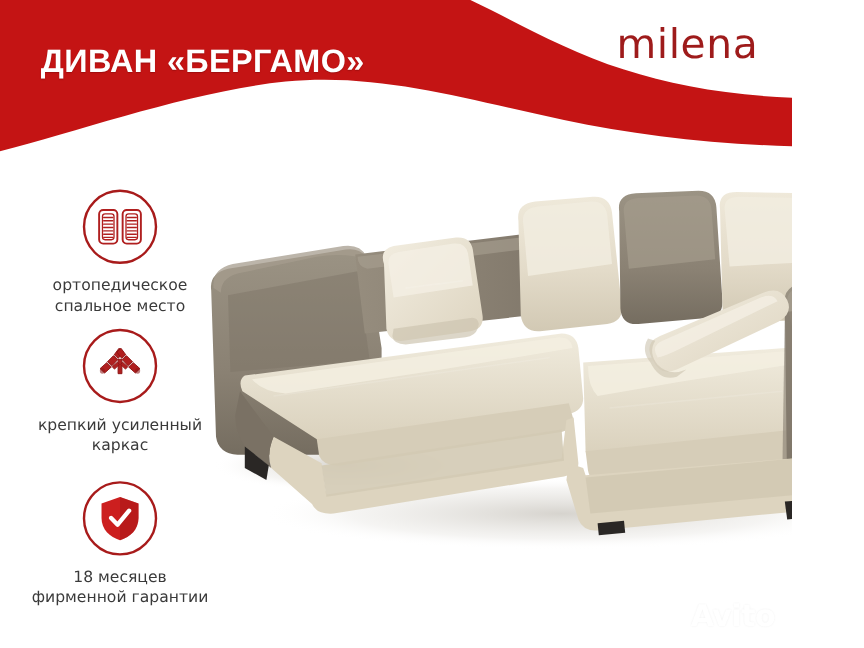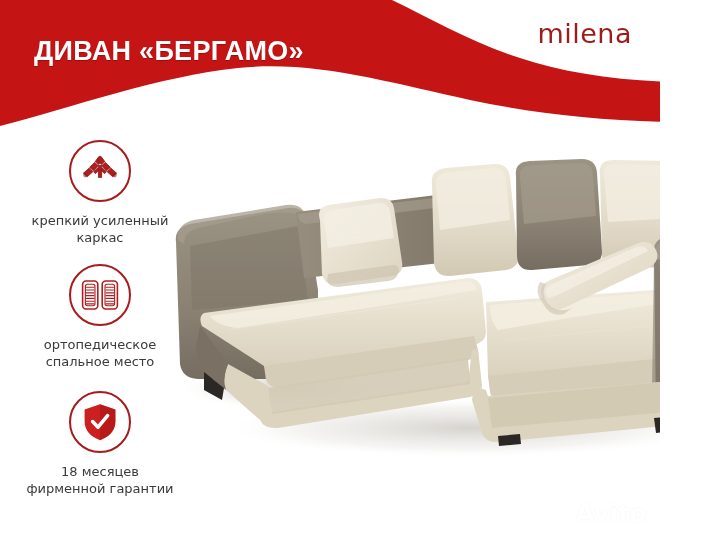--- a/index.html
+++ b/index.html
@@ -44,21 +44,21 @@
     font-family: "Liberation Sans", sans-serif;
     text-shadow: 0 1px 1px rgba(90,0,0,0.35);
   }
 
   #brand-logo {
     position: absolute;
     right: 28px;
     top: 20px;
     z-index: 8;
     color: #9e1b1b;
-    font-size: 27px;
+    font-size: 34px;
     font-weight: 400;
     letter-spacing: 0.5px;
     font-family: "DejaVu Sans", sans-serif;
     line-height: 1;
   }
 
   
   #features {
     position: absolute;
     left: 0;
@@ -268,53 +268,20 @@
                C160,76 70,108 0,126
                Z" fill="#c41414"></path>
     </svg>
   </div>
 
   <div id="header-title">ДИВАН «БЕРГАМО»</div>
 
   <div id="brand-logo">milena</div>
 
   <div id="features">
-
-    <div class="feature" id="feature-frame">
-      <div class="feature-icon-circle">
-        <svg width="40" height="36" viewBox="0 0 40 36" xmlns="http://www.w3.org/2000/svg">
-          <g fill="#b01f1f" stroke="#8d1414" stroke-width="0.8" stroke-linejoin="round">
-
-            <path d="M19.2,3.2 L15.2,8.6 L18.6,11.6 L22.6,6.4 Z"></path>
-
-            <path d="M20.8,3.2 L24.8,8.6 L21.4,11.6 L17.4,6.4 Z"></path>
-
-            <path d="M14.6,9.4 L9.6,14.4 L13.4,17.8 L18.2,12.6 Z"></path>
-
-            <path d="M25.4,9.4 L30.4,14.4 L26.6,17.8 L21.8,12.6 Z"></path>
-
-            <path d="M9.0,15.2 L3.4,20.2 L7.2,23.8 L12.8,18.8 Z"></path>
-
-            <path d="M31.0,15.2 L36.6,20.2 L32.8,23.8 L27.2,18.8 Z"></path>
-
-            <path d="M18.4,12.4 L21.6,12.4 L21.6,24.4 L18.4,24.4 Z"></path>
-
-            <path d="M13.6,18.6 L17.8,14.8 L19.4,16.8 L15.4,20.6 Z"></path>
-
-            <path d="M26.4,18.6 L22.2,14.8 L20.6,16.8 L24.6,20.6 Z"></path>
-          </g>
-          <g fill="#8d1414" opacity="0.55">
-            <ellipse cx="5.3" cy="22.0" rx="2.1" ry="2.4"></ellipse>
-            <ellipse cx="34.7" cy="22.0" rx="2.1" ry="2.4"></ellipse>
-          </g>
-        </svg>
-      </div>
-      <div class="feature-label">крепкий усиленный
-каркас</div>
-    </div>
 
     <div class="feature" id="feature-orthopedic">
       <div class="feature-icon-circle">
         <svg width="40" height="34" viewBox="0 0 40 34" xmlns="http://www.w3.org/2000/svg">
           <g fill="none" stroke="#b01f1f" stroke-width="1.6">
             <rect x="2.6" y="3.0" width="15.2" height="28" rx="3.4"></rect>
             <rect x="22.2" y="3.0" width="15.2" height="28" rx="3.4"></rect>
           </g>
           <g fill="none" stroke="#b01f1f" stroke-width="1.1">
             <rect x="5.4" y="6.2" width="9.6" height="21.6" rx="2.2"></rect>
@@ -335,20 +302,53 @@
             <line x1="26.0" y1="20.4" x2="33.6" y2="20.4"></line>
             <line x1="26.0" y1="23.2" x2="33.6" y2="23.2"></line>
             <line x1="26.0" y1="25.8" x2="33.6" y2="25.8"></line>
           </g>
         </svg>
       </div>
       <div class="feature-label">ортопедическое
 спальное место</div>
     </div>
 
+    <div class="feature" id="feature-frame">
+      <div class="feature-icon-circle">
+        <svg width="40" height="36" viewBox="0 0 40 36" xmlns="http://www.w3.org/2000/svg">
+          <g fill="#b01f1f" stroke="#8d1414" stroke-width="0.8" stroke-linejoin="round">
+
+            <path d="M19.2,3.2 L15.2,8.6 L18.6,11.6 L22.6,6.4 Z"></path>
+
+            <path d="M20.8,3.2 L24.8,8.6 L21.4,11.6 L17.4,6.4 Z"></path>
+
+            <path d="M14.6,9.4 L9.6,14.4 L13.4,17.8 L18.2,12.6 Z"></path>
+
+            <path d="M25.4,9.4 L30.4,14.4 L26.6,17.8 L21.8,12.6 Z"></path>
+
+            <path d="M9.0,15.2 L3.4,20.2 L7.2,23.8 L12.8,18.8 Z"></path>
+
+            <path d="M31.0,15.2 L36.6,20.2 L32.8,23.8 L27.2,18.8 Z"></path>
+
+            <path d="M18.4,12.4 L21.6,12.4 L21.6,24.4 L18.4,24.4 Z"></path>
+
+            <path d="M13.6,18.6 L17.8,14.8 L19.4,16.8 L15.4,20.6 Z"></path>
+
+            <path d="M26.4,18.6 L22.2,14.8 L20.6,16.8 L24.6,20.6 Z"></path>
+          </g>
+          <g fill="#8d1414" opacity="0.55">
+            <ellipse cx="5.3" cy="22.0" rx="2.1" ry="2.4"></ellipse>
+            <ellipse cx="34.7" cy="22.0" rx="2.1" ry="2.4"></ellipse>
+          </g>
+        </svg>
+      </div>
+      <div class="feature-label">крепкий усиленный
+каркас</div>
+    </div>
+
     <div class="feature" id="feature-warranty">
       <div class="feature-icon-circle">
         <svg width="38" height="40" viewBox="0 0 38 40" xmlns="http://www.w3.org/2000/svg">
           <path d="M19,2.2 L34.4,7.6 L34.4,19.6 C34.4,29.2 27.6,35.2 19,38.2
                    C10.4,35.2 3.6,29.2 3.6,19.6 L3.6,7.6 Z" fill="#cc1f1f"></path>
           <path d="M19,2.2 L34.4,7.6 L34.4,19.6 C34.4,29.2 27.6,35.2 19,38.2 Z" fill="#a81515" opacity="0.55"></path>
           <path d="M11.6,19.6 L17.0,25.2 L26.6,13.6" fill="none" stroke="#ffffff" stroke-width="3.6" stroke-linecap="round" stroke-linejoin="round"></path>
         </svg>
       </div>
       <div class="feature-label">18 месяцев

